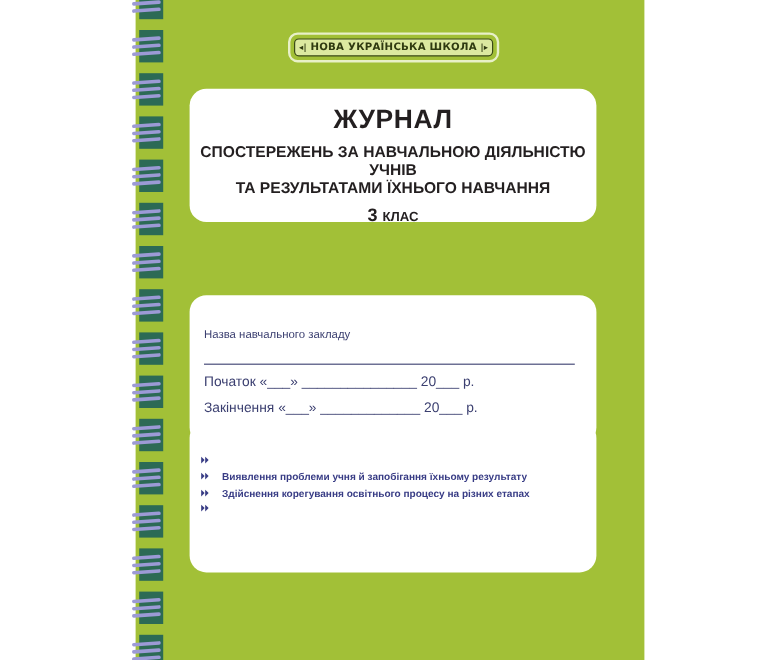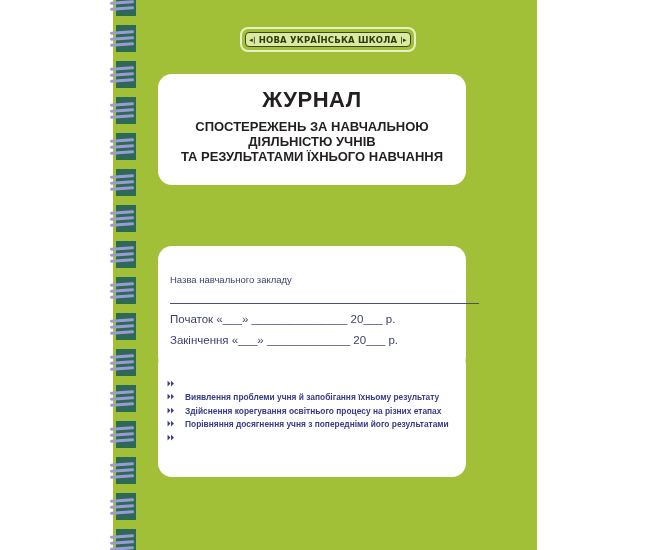--- a/index.html
+++ b/index.html
@@ -26,21 +26,21 @@
   }
   .badge-inner {
     position: absolute; left: 3px; top: 3px; right: 3px; bottom: 3px;
     background: #dce9a0; border: 1.5px solid #3b4a18; border-radius: 4px;
     display: flex; align-items: center; justify-content: center;
     font-family: "DejaVu Sans", sans-serif; font-weight: bold; font-size: 8.5px;
     color: #2f3a10; letter-spacing: 0.2px; box-sizing: border-box;
   }
   .badge-inner .arr { font-size: 7px; margin: 0 3px; }
   .panel {
-    position: absolute; left: 158px; width: 308px; background: #ffffff; border-radius: 14px;
+    position: absolute; left: 158px; width: 339px; background: #ffffff; border-radius: 14px;
   }
   .p1 { top: 74px; height: 111px; text-align: center; color: #231f20; }
   .p1 .t1 { font-family: "Liberation Sans", sans-serif; font-weight: bold; font-size: 22px; margin-top: 13px; letter-spacing: 0.5px; }
   .p1 .t2 { font-family: "Liberation Sans", sans-serif; font-weight: bold; font-size: 13px; margin-top: 6px; line-height: 15px; }
   .p1 .t3 { font-family: "Liberation Sans", sans-serif; font-weight: bold; font-size: 15px; margin-top: 7px; }
   .p1 .t3 .small { font-size: 11px; }
   .p2 { top: 206px; height: 124px; color: #3a3d6e; margin-top: 40px; }
   .p2 .label { position: absolute; left: 12px; top: 28px; font-family: "Liberation Sans", sans-serif; font-size: 9.5px; color: #3b3f70; }
   .p2 .line { position: absolute; left: 12px; top: 57px; width: 309px; border-top: 1px solid #4a4e7a; }
   .p2 .row { position: absolute; left: 12px; font-family: "Liberation Sans", sans-serif; font-size: 11.5px; color: #3b3f70; white-space: pre; }
@@ -143,20 +143,24 @@
     <span class="arr">|▸</span>
   </div>
 </div>
 
 <div class="panel p1">
   <div class="t1">ЖУРНАЛ</div>
   <div class="t2">
     <div>СПОСТЕРЕЖЕНЬ ЗА НАВЧАЛЬНОЮ ДІЯЛЬНІСТЮ УЧНІВ</div>
     <div>ТА РЕЗУЛЬТАТАМИ ЇХНЬОГО НАВЧАННЯ</div>
   </div>
+  <div class="t3">
+    <span>3</span>
+    <span class="small">КЛАС</span>
+  </div>
 </div>
 
 <div class="panel p2">
   <div class="label">Назва навчального закладу</div>
   <div class="line"></div>
   <div class="row" style="top:67px">Початок «___» _______________ 20___ р.</div>
   <div class="row" style="top:88px">Закінчення «___» _____________ 20___ р.</div>
 </div>
 
 <div class="panel p3">
@@ -167,19 +171,15 @@
     <li>
         <span class="bullet">⏵⏵</span>
         <span>Виявлення проблеми учня й запобігання їхньому результату</span>
       </li>
     <li>
         <span class="bullet">⏵⏵</span>
         <span>Здійснення корегування освітнього процесу на різних етапах</span>
       </li>
     <li>
         <span class="bullet">⏵⏵</span>
-        <span>Порівняння досягнення учня з попередніми його результатами</span>
-      </li>
-    <li>
-        <span class="bullet">⏵⏵</span>
       </li>
   </ul>
 </div>
 
 </body></html>

